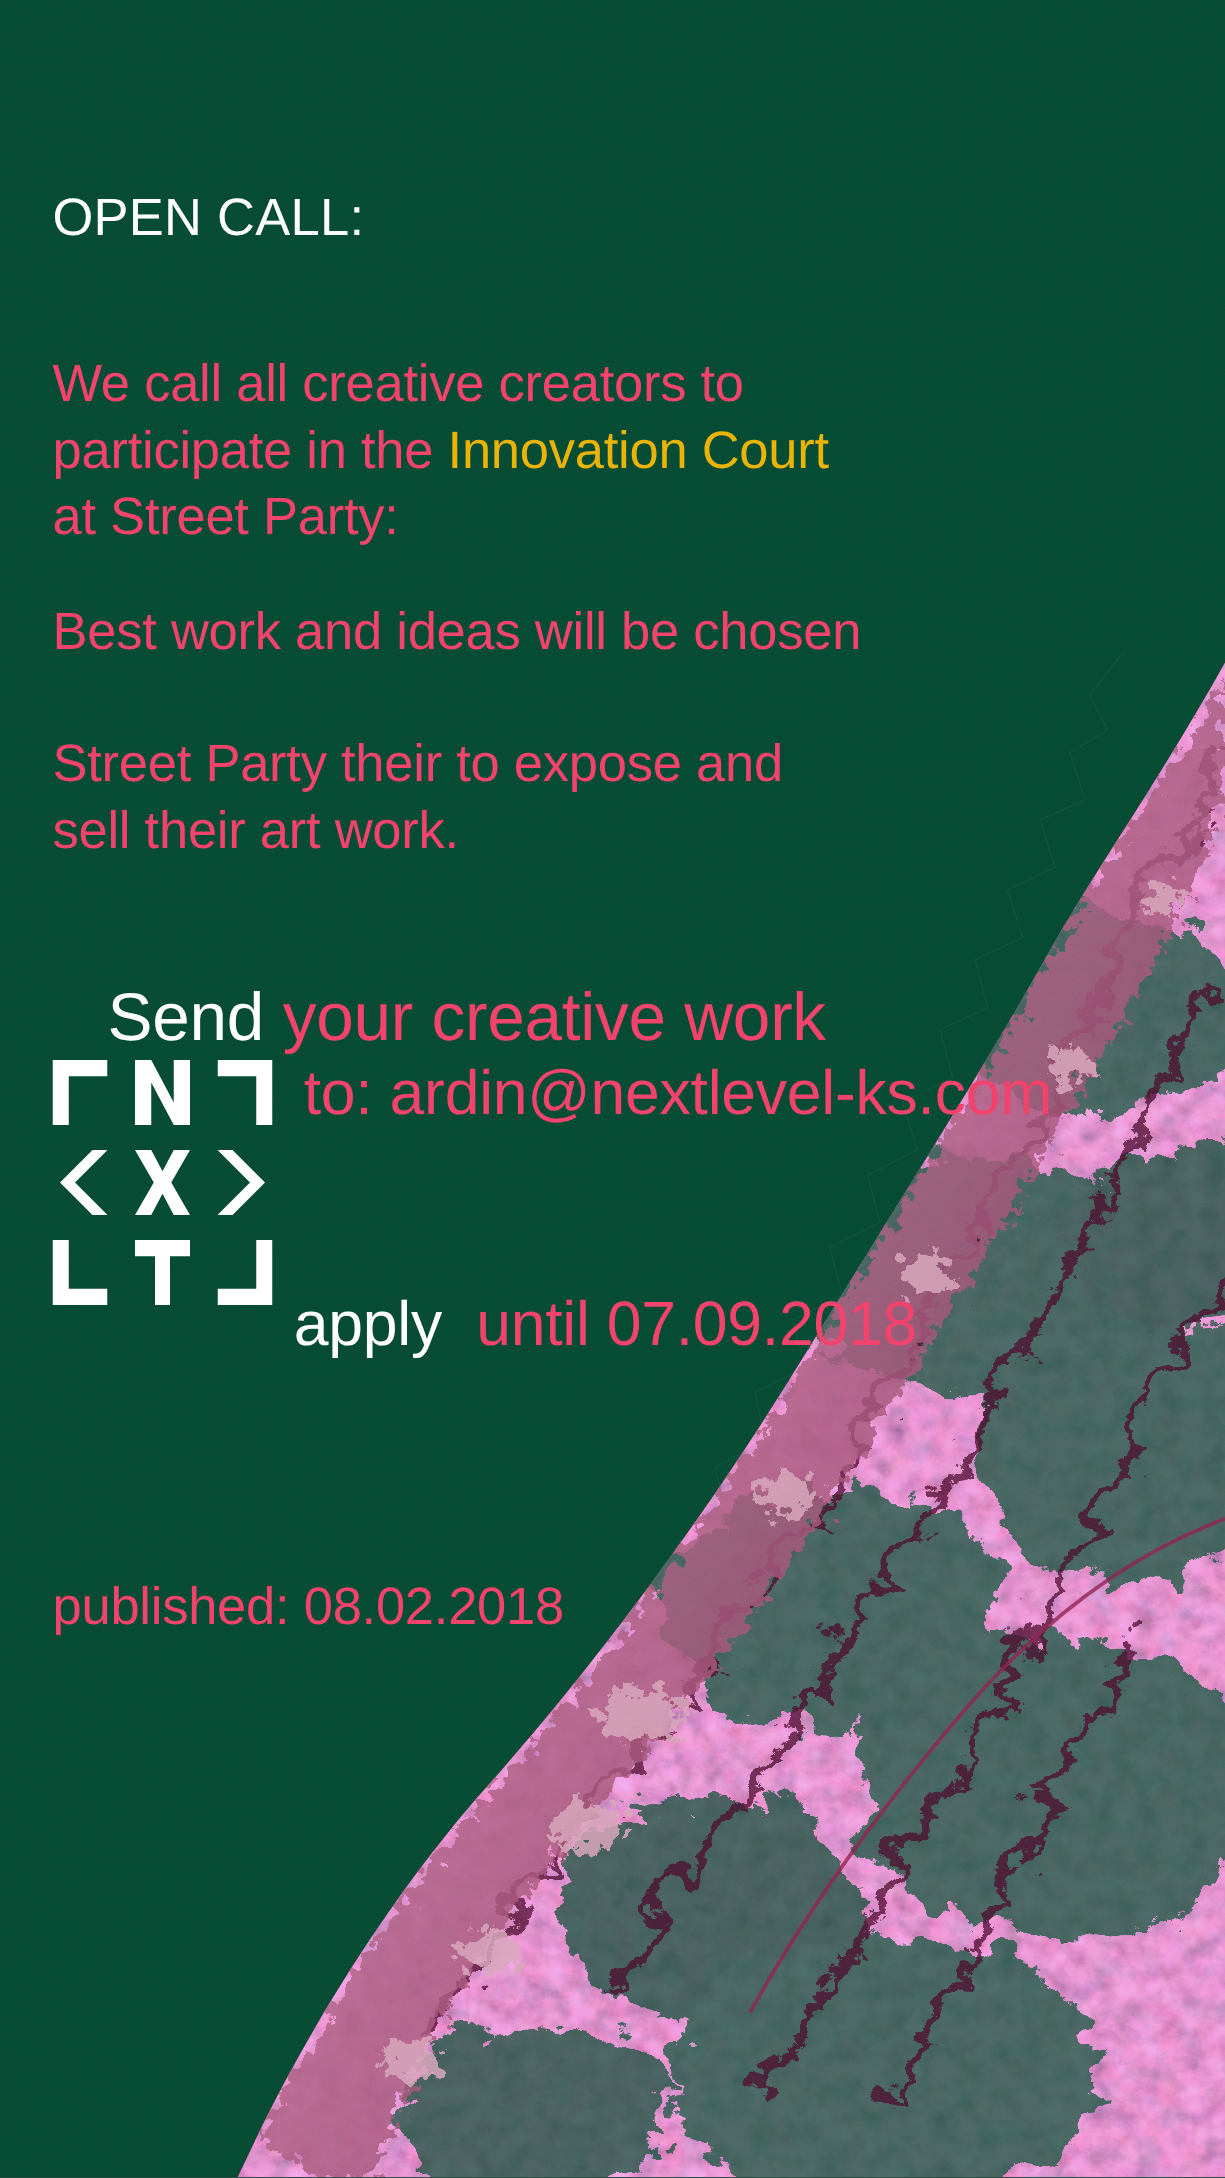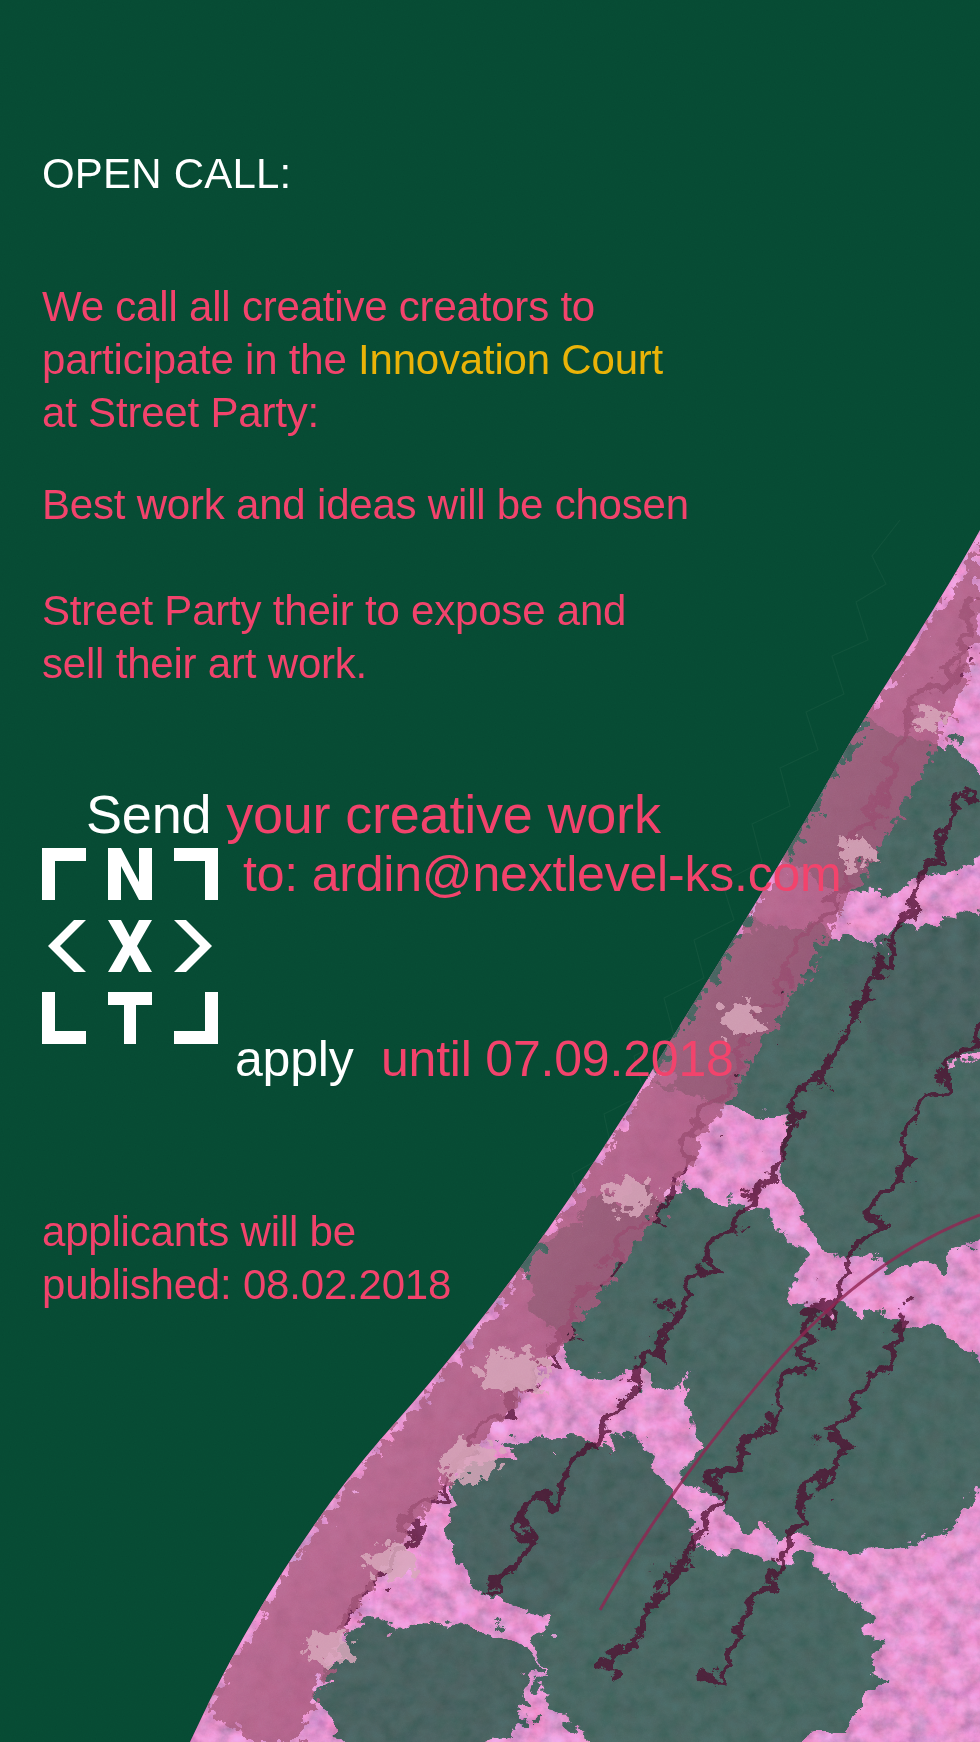--- a/index.html
+++ b/index.html
@@ -335,18 +335,18 @@
             </svg>
         </span>
       </div>
     </div>
 
     <div class="logo-text" id="email-line"><span>to: ardin@nextlevel-ks.com</span></div>
 
     <div class="logo-text" id="apply-line"><span>apply</span>&nbsp; <span class="pink">until 07.09.2018</span></div>
 
     <div class="para" id="para-published">
-      <span>applicants will be</span><br>
+      <br>
       <span>published: 08.02.2018</span>
     </div>
 
   </div>
 </div>
 
 </body></html>

